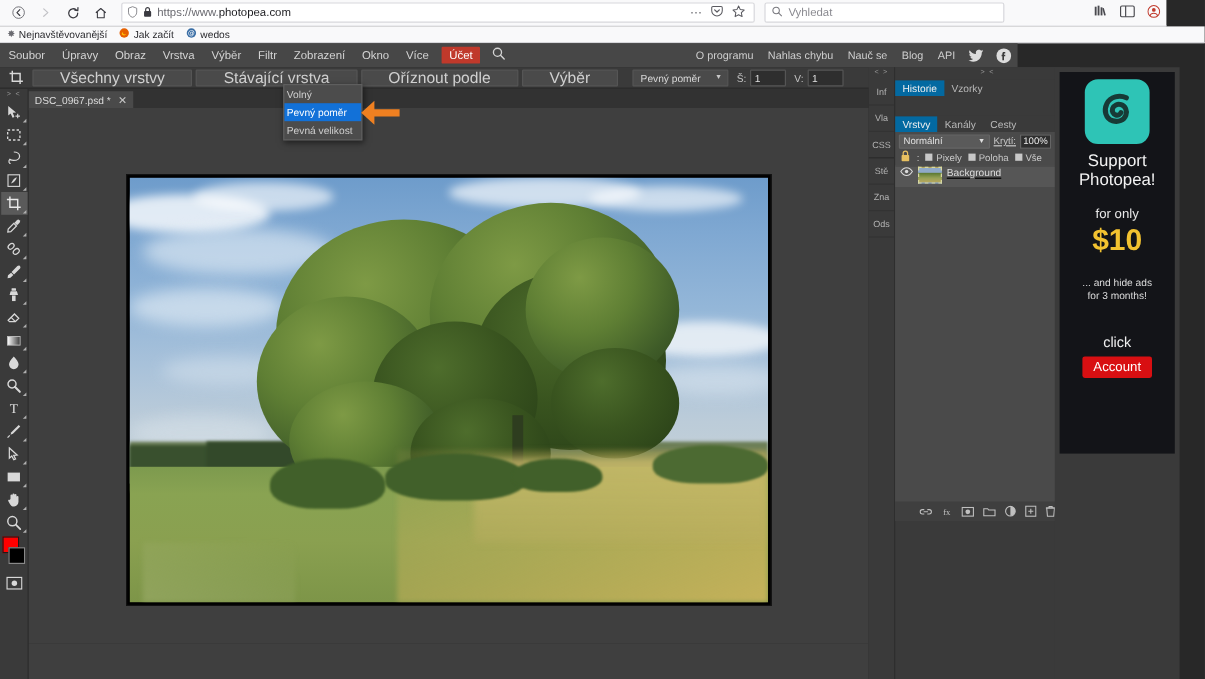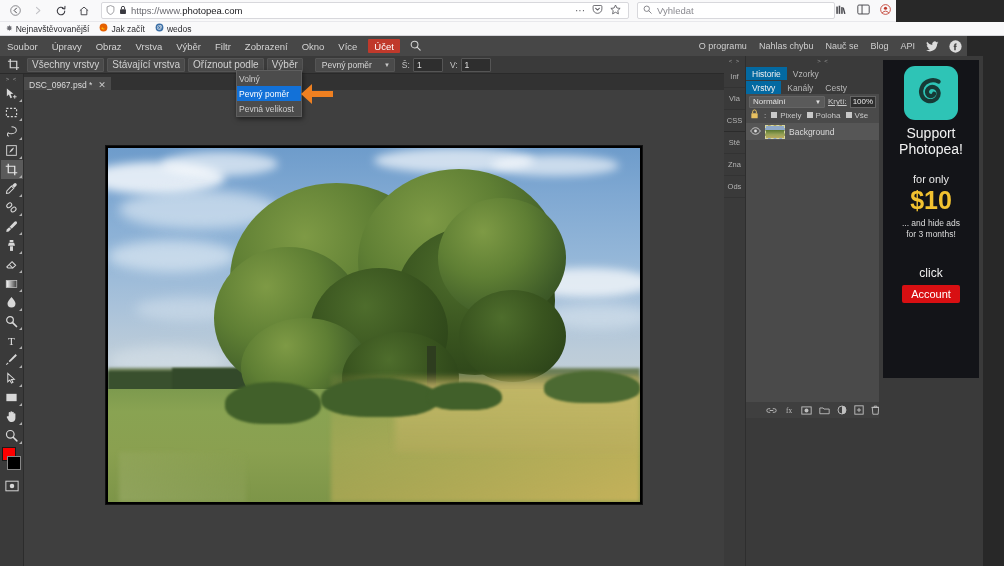--- a/index.html
+++ b/index.html
@@ -6,21 +6,21 @@
   body {
     width:1004px; height:566px; overflow:hidden;
     font-family:"Liberation Sans", sans-serif;
     background:#282828;
     -webkit-font-smoothing:antialiased;
   }
   #app { position:relative; width:1004px; height:566px; }
 
   
   .browser-bar {
-    position:absolute; left:0; top:0; width:896px; height:22px;
+    position:absolute; left:0; top:0; width:972px; height:22px;
     background:#f9f9fa; display:flex; align-items:center;
     border-bottom:1px solid #e8e8ec;
   }
   .nav-btns { display:flex; align-items:center; padding-left:4px; gap:1px; }
   .navbtn {
     width:22px; height:20px; display:flex; align-items:center; justify-content:center;
     color:#4a4a4f; font-size:12px; line-height:1;
   }
   .navbtn.disabled { color:#c0c0c4; }
   .urlbox {
@@ -50,21 +50,21 @@
     padding-left:6px; border-bottom:1px solid #d7d7db;
   }
   .bm { display:flex; align-items:center; gap:3px; font-size:8.5px; color:#2a2a2e; white-space:nowrap; }
   .bm .ico { font-size:8px; }
   .bm .ico.star { color:#6a6a70; }
   .bm .ico.ff { color:#e66000; }
   .bm .ico.at { color:#3a6ea5; }
 
   
   .pp-menubar {
-    position:absolute; left:0; top:36px; width:967px; height:20px;
+    position:absolute; left:0; top:36px; width:848px; height:20px;
     background:#474747; display:flex; align-items:center;
   }
   .menu-item {
     font-size:9.5px; color:#d4d4d4; padding:0 7px; height:20px;
     display:flex; align-items:center; white-space:nowrap;
   }
   .menu-item.accent { background:#c0392b; color:#ffffff; padding:1px 6px; height:14px; border-radius:1px; margin:0 4px; }
   .menu-search { font-size:11px; color:#d4d4d4; padding:0 6px; }
   .menu-right { margin-left:auto; display:flex; align-items:center; padding-right:0px; }
   .menu-right .menu-item { font-size:9px; padding:0 6px; color:#cfcfcf; }
@@ -76,21 +76,21 @@
     position:absolute; left:0; top:56px; width:898px; height:18px;
     background:#3a3a3a; display:flex; align-items:center; gap:3px; padding-left:2px;
     border-bottom:1px solid #2a2a2a;
   }
   .opt-tool {
     width:22px; height:18px; display:flex; align-items:center; justify-content:center;
     color:#c8c8c8;
   }
   .opt-btn {
     height:14px; background:#4a4a4a; border:1px solid #555; border-radius:1px;
-    font-size:10px; color:#d0d0d0; display:flex; align-items:center; padding:0 4px;
+    font-size:13px; color:#d0d0d0; display:flex; align-items:center; padding:0 22px;
     white-space:nowrap;
   }
   .opt-sep { width:6px; }
   .opt-select {
     height:14px; background:#4a4a4a; border:1px solid #555; border-radius:1px;
     font-size:8.5px; color:#d8d8d8; display:flex; align-items:center;
     padding:0 4px 0 6px; gap:12px; white-space:nowrap; position:relative;
   }
   .opt-select .caret { font-size:6px; color:#c8c8c8; }
   .opt-lbl { font-size:8.5px; color:#c5c5c5; margin-left:4px; }
@@ -232,22 +232,22 @@
     font-size:8px; color:#e0e0e0; display:flex; align-items:center; padding:0 3px; justify-content:space-between;
   }
   .lm-select .caret { font-size:6px; }
   .lm-lbl { font-size:8px; color:#c8c8c8;text-decoration:underline; }
   .lm-op { background:#2e2e2e; border:1px solid #656565; font-size:8px; color:#e8e8e8; padding:0 2px; height:12px; display:flex; align-items:center; }
   .lm-caret { font-size:6px; color:#c8c8c8; }
   .lay-lock { display:flex; align-items:center; height:14px; gap:5px; padding-left:4px; font-size:8px; color:#c8c8c8; }
   .lay-lock .chk { width:6px; height:6px; background:#c8c8c8; display:inline-block; margin-right:3px; vertical-align:middle; }
   .lock-ico { font-size:9px; color:#e8c060; }
   .layer-row {
-    height:18px; display:flex; align-items:center; gap:4px; padding-left:4px;
-    background:#565656; border-top:1px solid #4a4a4a;
+    height:18px; display:flex; gap:4px; padding-left:4px;
+    background:#565656; border-top:1px solid #4a4a4a;text-decoration:underline;
   }
   .eye { font-size:9px; color:#dadada; }
   .thumb {
     width:20px; height:14px; border:1px dashed #d8d8a0;
     background:linear-gradient(to bottom,#8fa9c8 0%,#8fa9c8 35%,#5d7a33 36%,#97a256 70%,#b9a85e 100%);
   }
   .layer-name { font-size:8.5px; color:#dcdcdc; }
   .lay-fill { height:262px; background:#4a4a4a; }
   .lay-footer { height:16px; background:#3f3f3f; display:flex; align-items:center; justify-content:center; gap:7px; color:#c0c0c0; }
   .lay-footer svg { display:block; }
@@ -262,21 +262,21 @@
     flex-direction:column; align-items:center; padding-top:6px;
   }
   .ad-logo {
     width:54px; height:54px; background:#2ec4b6; border-radius:11px;
     display:flex; align-items:center; justify-content:center; margin-bottom:5px;
   }
   .ad-logo svg { display:block; }
   .ad-title { font-size:14px; color:#f2f2f2; line-height:16px; text-align:center; font-weight:400; }
   .ad-only { font-size:11px; color:#e8e8e8; margin-top:16px; }
   .ad-price { font-size:25px; color:#f2c230; font-weight:bold; line-height:28px; margin-top:1px; }
-  .ad-sub { font-size:8.5px; color:#dcdcdc; text-align:center; line-height:11px; margin-top:4px; }
+  .ad-sub { font-size:8.5px; color:#dcdcdc; text-align:center; line-height:11px; margin-top:16px; }
   .ad-click { font-size:12px; color:#efefef; margin-top:26px; }
   .ad-btn {
     margin-top:5px; background:#d80f12; color:#fff; font-size:11px;
     padding:3px 9px; border-radius:2px;
   }
 
   
   .pp-bottom { position:absolute; left:24px; top:536px; width:700px; height:30px; background:#3f3f3f; }
 </style>
 </head>
@@ -677,21 +677,21 @@
     </div>
 
     <div class="panels">
       <div class="panel-collapse">&gt;&nbsp;&lt;</div>
 
       <div class="panel-tabs">
         <div class="ptab on">Historie</div>
         <div class="ptab">Vzorky</div>
       </div>
 
-      <div class="panel-tabs" style="margin-top:0">
+      <div class="panel-tabs" style="margin-top:16px">
         <div class="ptab on">Vrstvy</div>
         <div class="ptab">Kanály</div>
         <div class="ptab">Cesty</div>
       </div>
       <div class="lay-body">
         <div class="lay-mode">
           <div class="lm-select">
             <span>Normální</span>
             <span class="caret">▼</span>
           </div>

